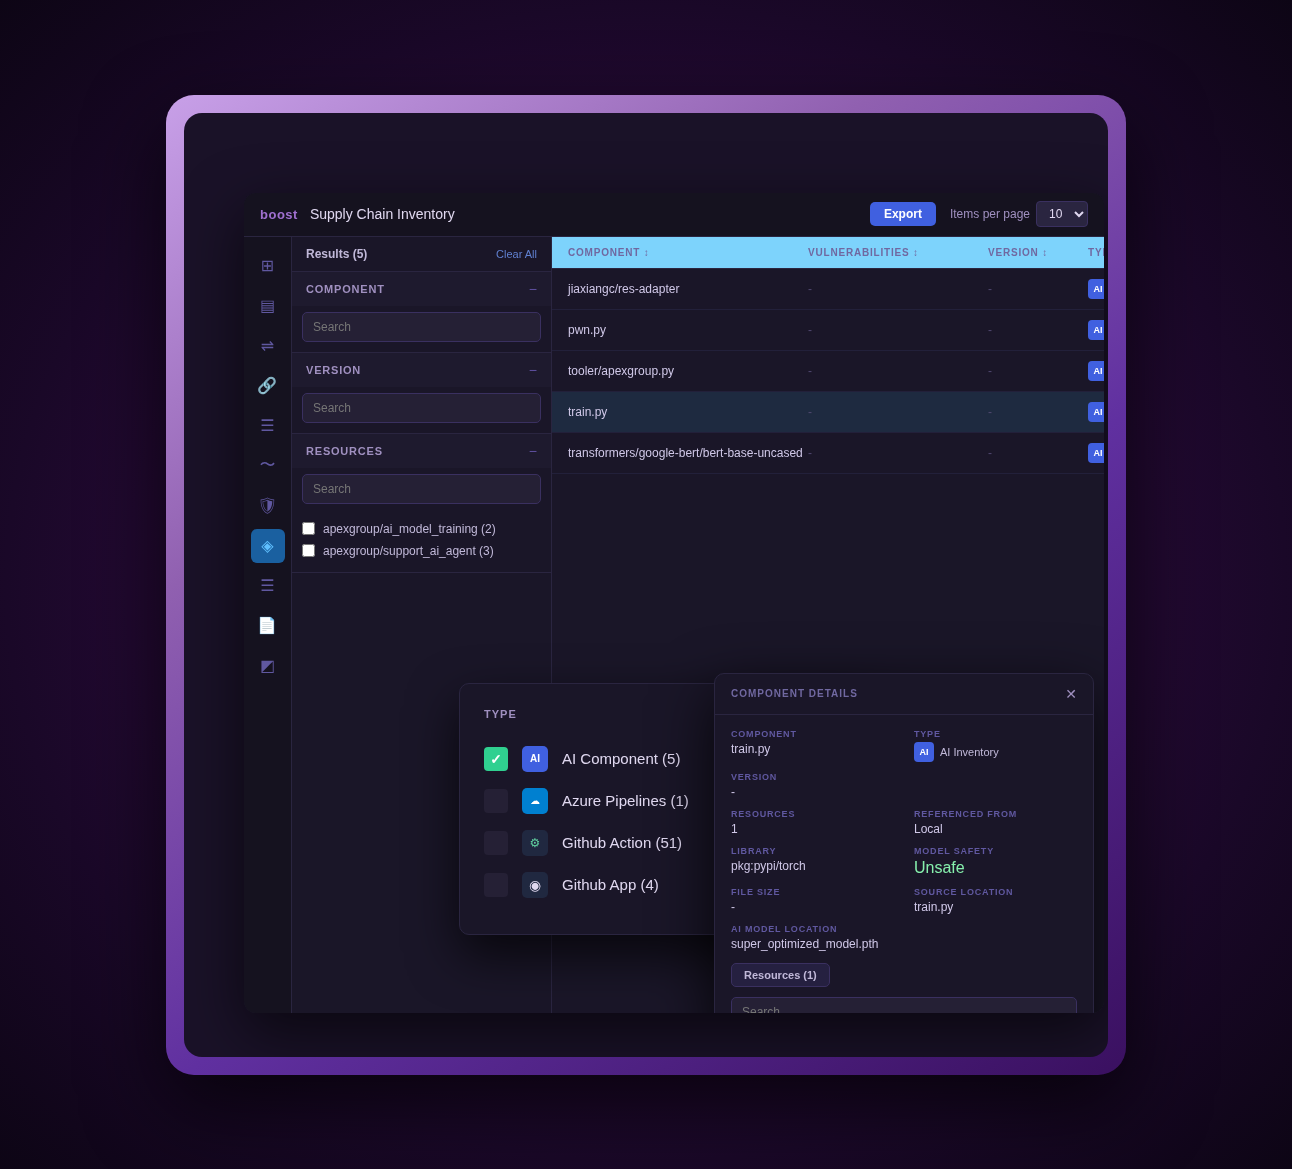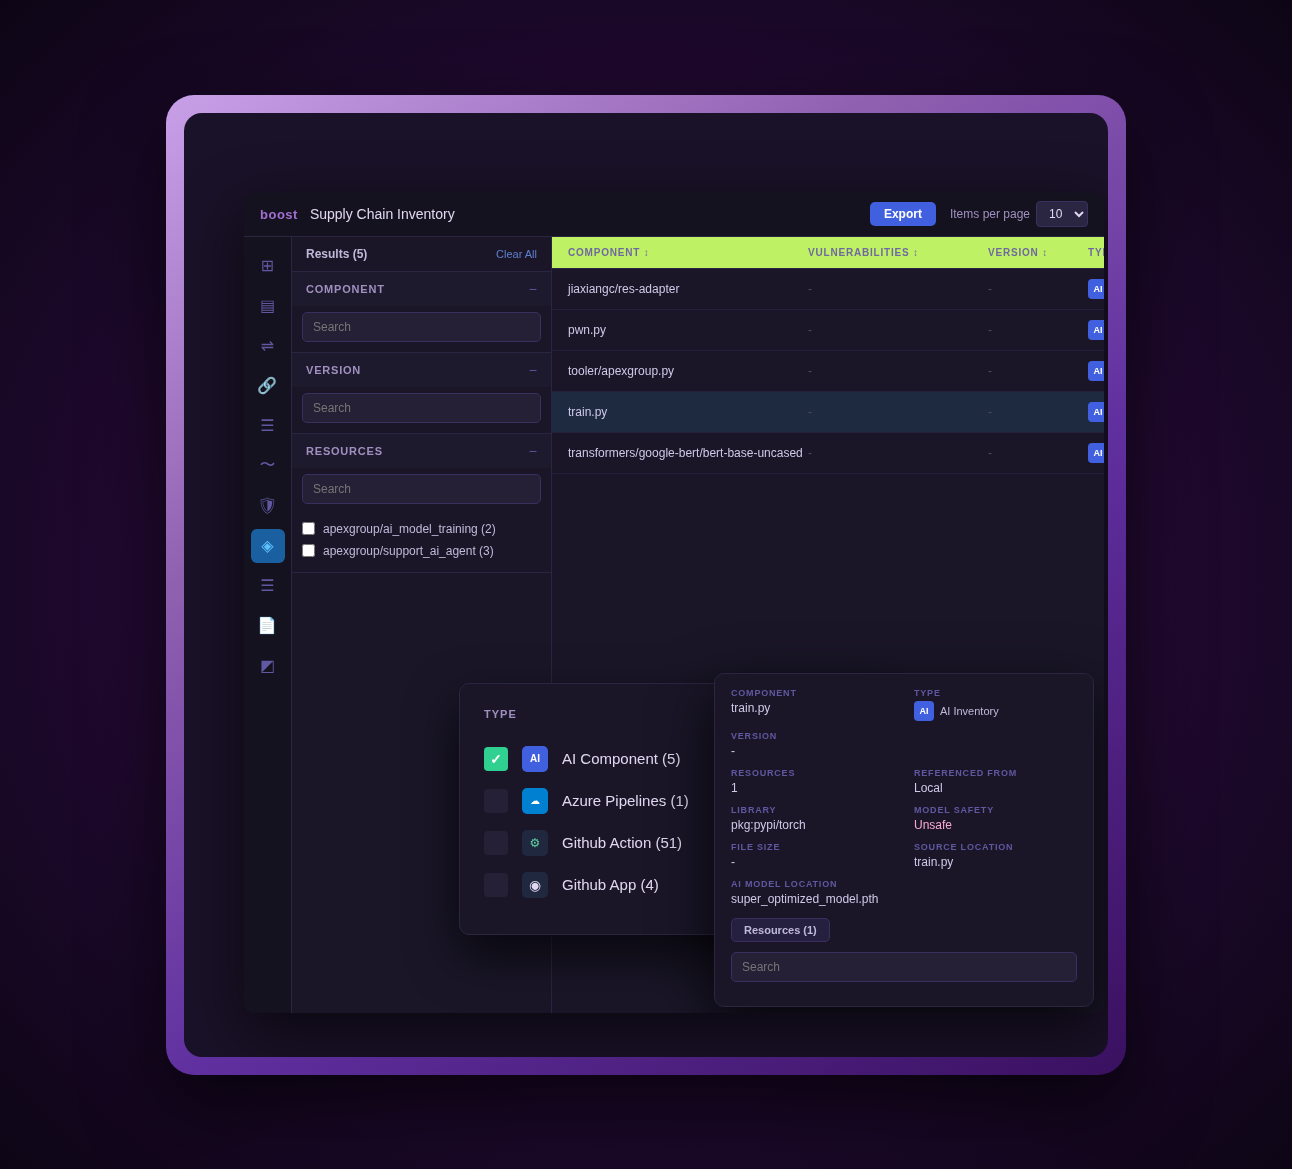--- a/index.html
+++ b/index.html
@@ -209,21 +209,21 @@
       display: flex;
       flex-direction: column;
       overflow: hidden;
       background: #1a1628;
     }
     .table-header {
       display: grid;
       grid-template-columns: 240px 180px 100px 160px 80px;
       padding: 10px 16px;
       border-bottom: 1px solid #2a2540;
-      background: #bef264;
+      background: #7dd3fc;
       flex-shrink: 0;
     }
     .th {
       color: #7068a0;
       font-size: 10px;
       font-weight: 700;
       letter-spacing: 0.8px;
       text-transform: uppercase;
     }
     .table-body {
@@ -367,21 +367,21 @@
       font-size: 9px;
       font-weight: 700;
       letter-spacing: 0.8px;
       text-transform: uppercase;
       margin-bottom: 3px;
     }
     .detail-val {
       color: #d0c8e8;
       font-size: 12px;
     }
-    .detail-val-unsafe { color: #f9a8d4; font-size: 12px; }
+    .detail-val-unsafe { color: #86efac; font-size: 16px; }
     .detail-type-badge {
       display: flex;
       align-items: center;
       gap: 6px;
     }
     .resources-tab {
       background: #252040;
       border: 1px solid #3a3060;
       border-radius: 5px;
       padding: 5px 12px;
@@ -570,20 +570,24 @@
           <span class="type-option-label">Github Action (51)</span>
         </div>
         <div class="type-option">
           <div class="type-checkbox-wrap"></div>
           <div class="type-icon-wrap type-icon-githubapp">◉</div>
           <span class="type-option-label">Github App (4)</span>
         </div>
       </div>
 
       <div class="details-panel">
+        <div class="details-header">
+          <span class="details-title">COMPONENT DETAILS</span>
+          <button class="close-btn">✕</button>
+        </div>
         <div class="details-body">
           <div class="details-grid">
             <div class="detail-group">
               <div class="detail-key">COMPONENT</div>
               <div class="detail-val">train.py</div>
             </div>
             <div class="detail-group">
               <div class="detail-key">TYPE</div>
               <div class="detail-type-badge">
                 <div class="ai-icon">AI</div>

